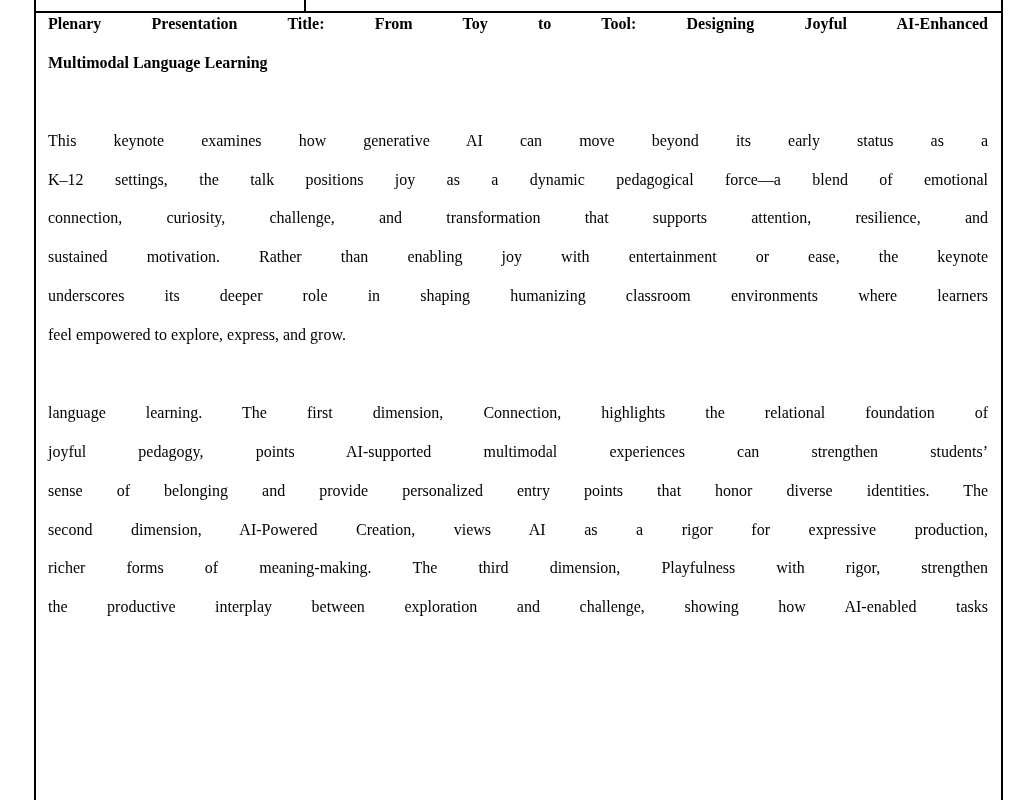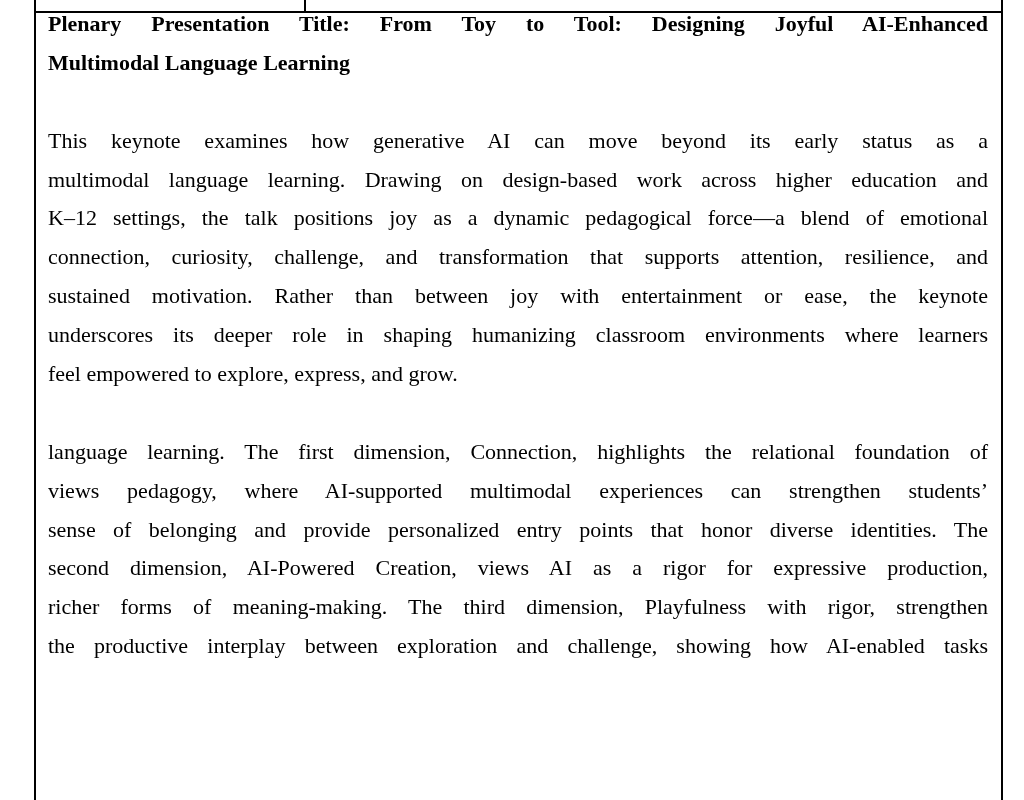--- a/index.html
+++ b/index.html
@@ -27,21 +27,21 @@
   .border-stub   { left: 304px; top: 0;    width: 2px;  height: 13px; }
   .content {
     position: absolute;
     left: 48px;
     top: 5px;
     width: 940px;
   }
   .ln {
     height: 38.9px;
     line-height: 38.9px;
-    font-size: 22px;
+    font-size: 16px;
     text-align: justify;
     text-align-last: justify;
     overflow: visible;
     white-space: normal;
   }
   .ln.end {
     text-align-last: left;
   }
   .ln.bold {
     font-weight: bold;
@@ -61,30 +61,29 @@
   <div class="vline border-stub"></div>
 
   <div class="content">
 
     <div class="ln bold">Plenary Presentation Title: From Toy to Tool: Designing Joyful AI-Enhanced</div>
     <div class="ln bold end">Multimodal Language Learning</div>
 
     <div class="ln blank"></div>
 
     <div class="ln">This keynote examines how generative AI can move beyond its early status as a</div>
-    <div class="ln">multimodal language learning. Drawing on design-based work across higher education and</div>
     <div class="ln">K–12 settings, the talk positions joy as a dynamic pedagogical force—a blend of emotional</div>
     <div class="ln">connection, curiosity, challenge, and transformation that supports attention, resilience, and</div>
-    <div class="ln">sustained motivation. Rather than between joy with entertainment or ease, the keynote</div>
+    <div class="ln">sustained motivation. Rather than enabling joy with entertainment or ease, the keynote</div>
     <div class="ln">underscores its deeper role in shaping humanizing classroom environments where learners</div>
     <div class="ln end">feel empowered to explore, express, and grow.</div>
 
     <div class="ln blank"></div>
 
     <div class="ln">language learning. The first dimension, Connection, highlights the relational foundation of</div>
-    <div class="ln">views pedagogy, where AI-supported multimodal experiences can strengthen students’</div>
+    <div class="ln">joyful pedagogy, points AI-supported multimodal experiences can strengthen students’</div>
     <div class="ln">sense of belonging and provide personalized entry points that honor diverse identities. The</div>
     <div class="ln">second dimension, AI-Powered Creation, views AI as a rigor for expressive production,</div>
     <div class="ln">richer forms of meaning-making. The third dimension, Playfulness with rigor, strengthen</div>
     <div class="ln">the productive interplay between exploration and challenge, showing how AI-enabled tasks</div>
 
   </div>
 </div>
 
 </body></html>

